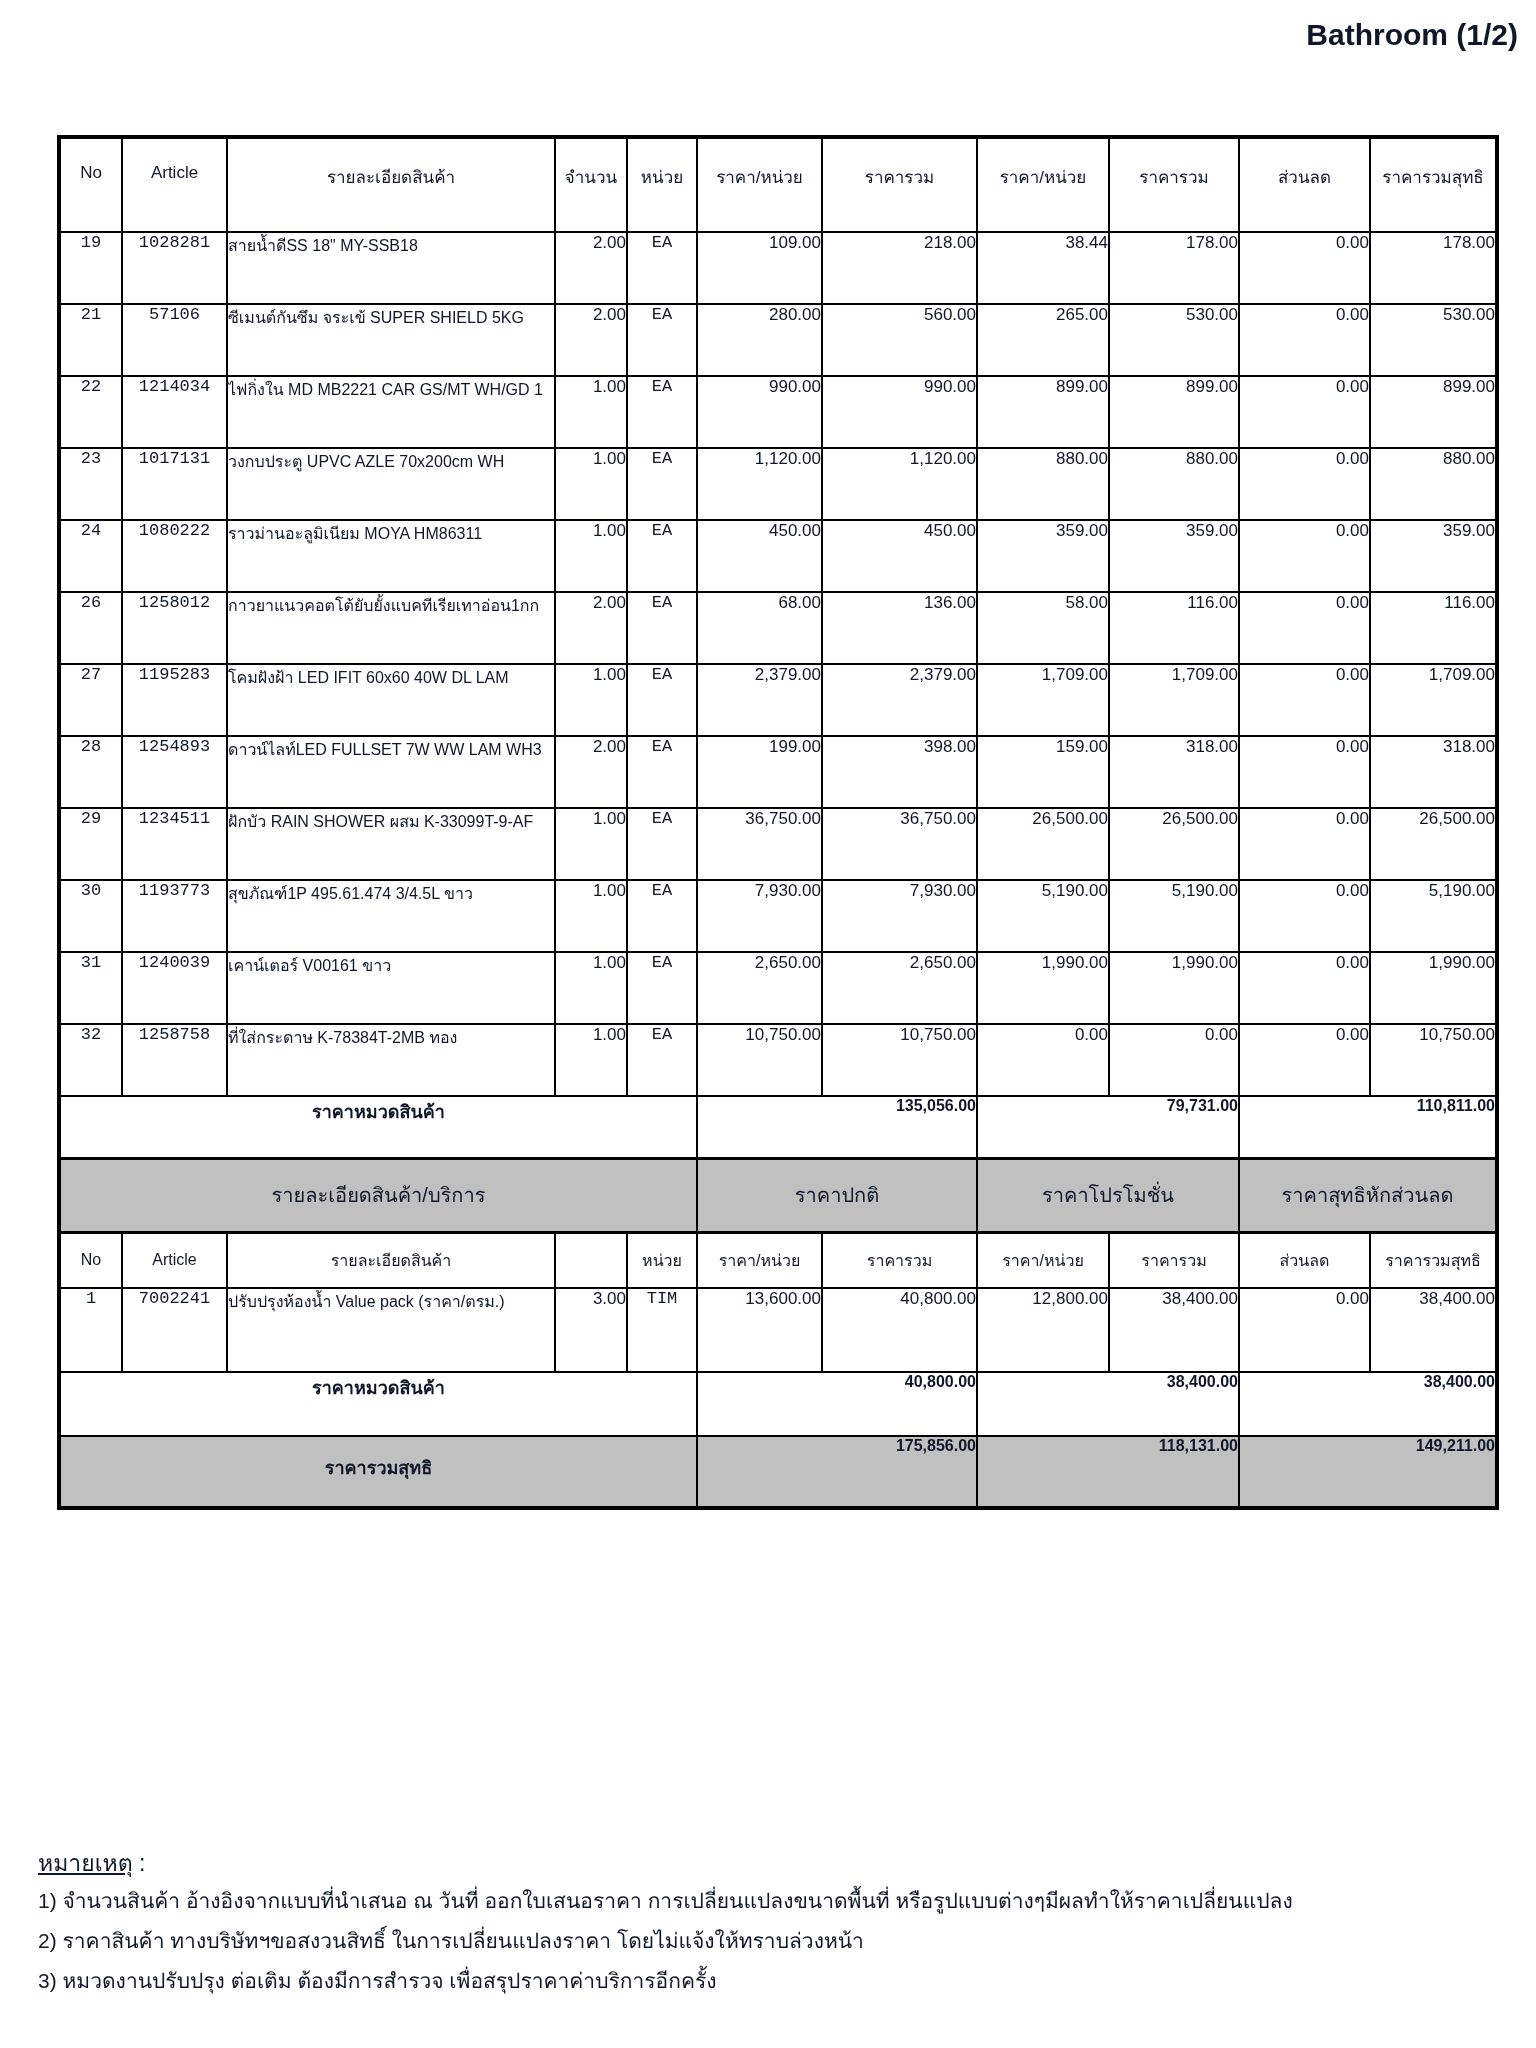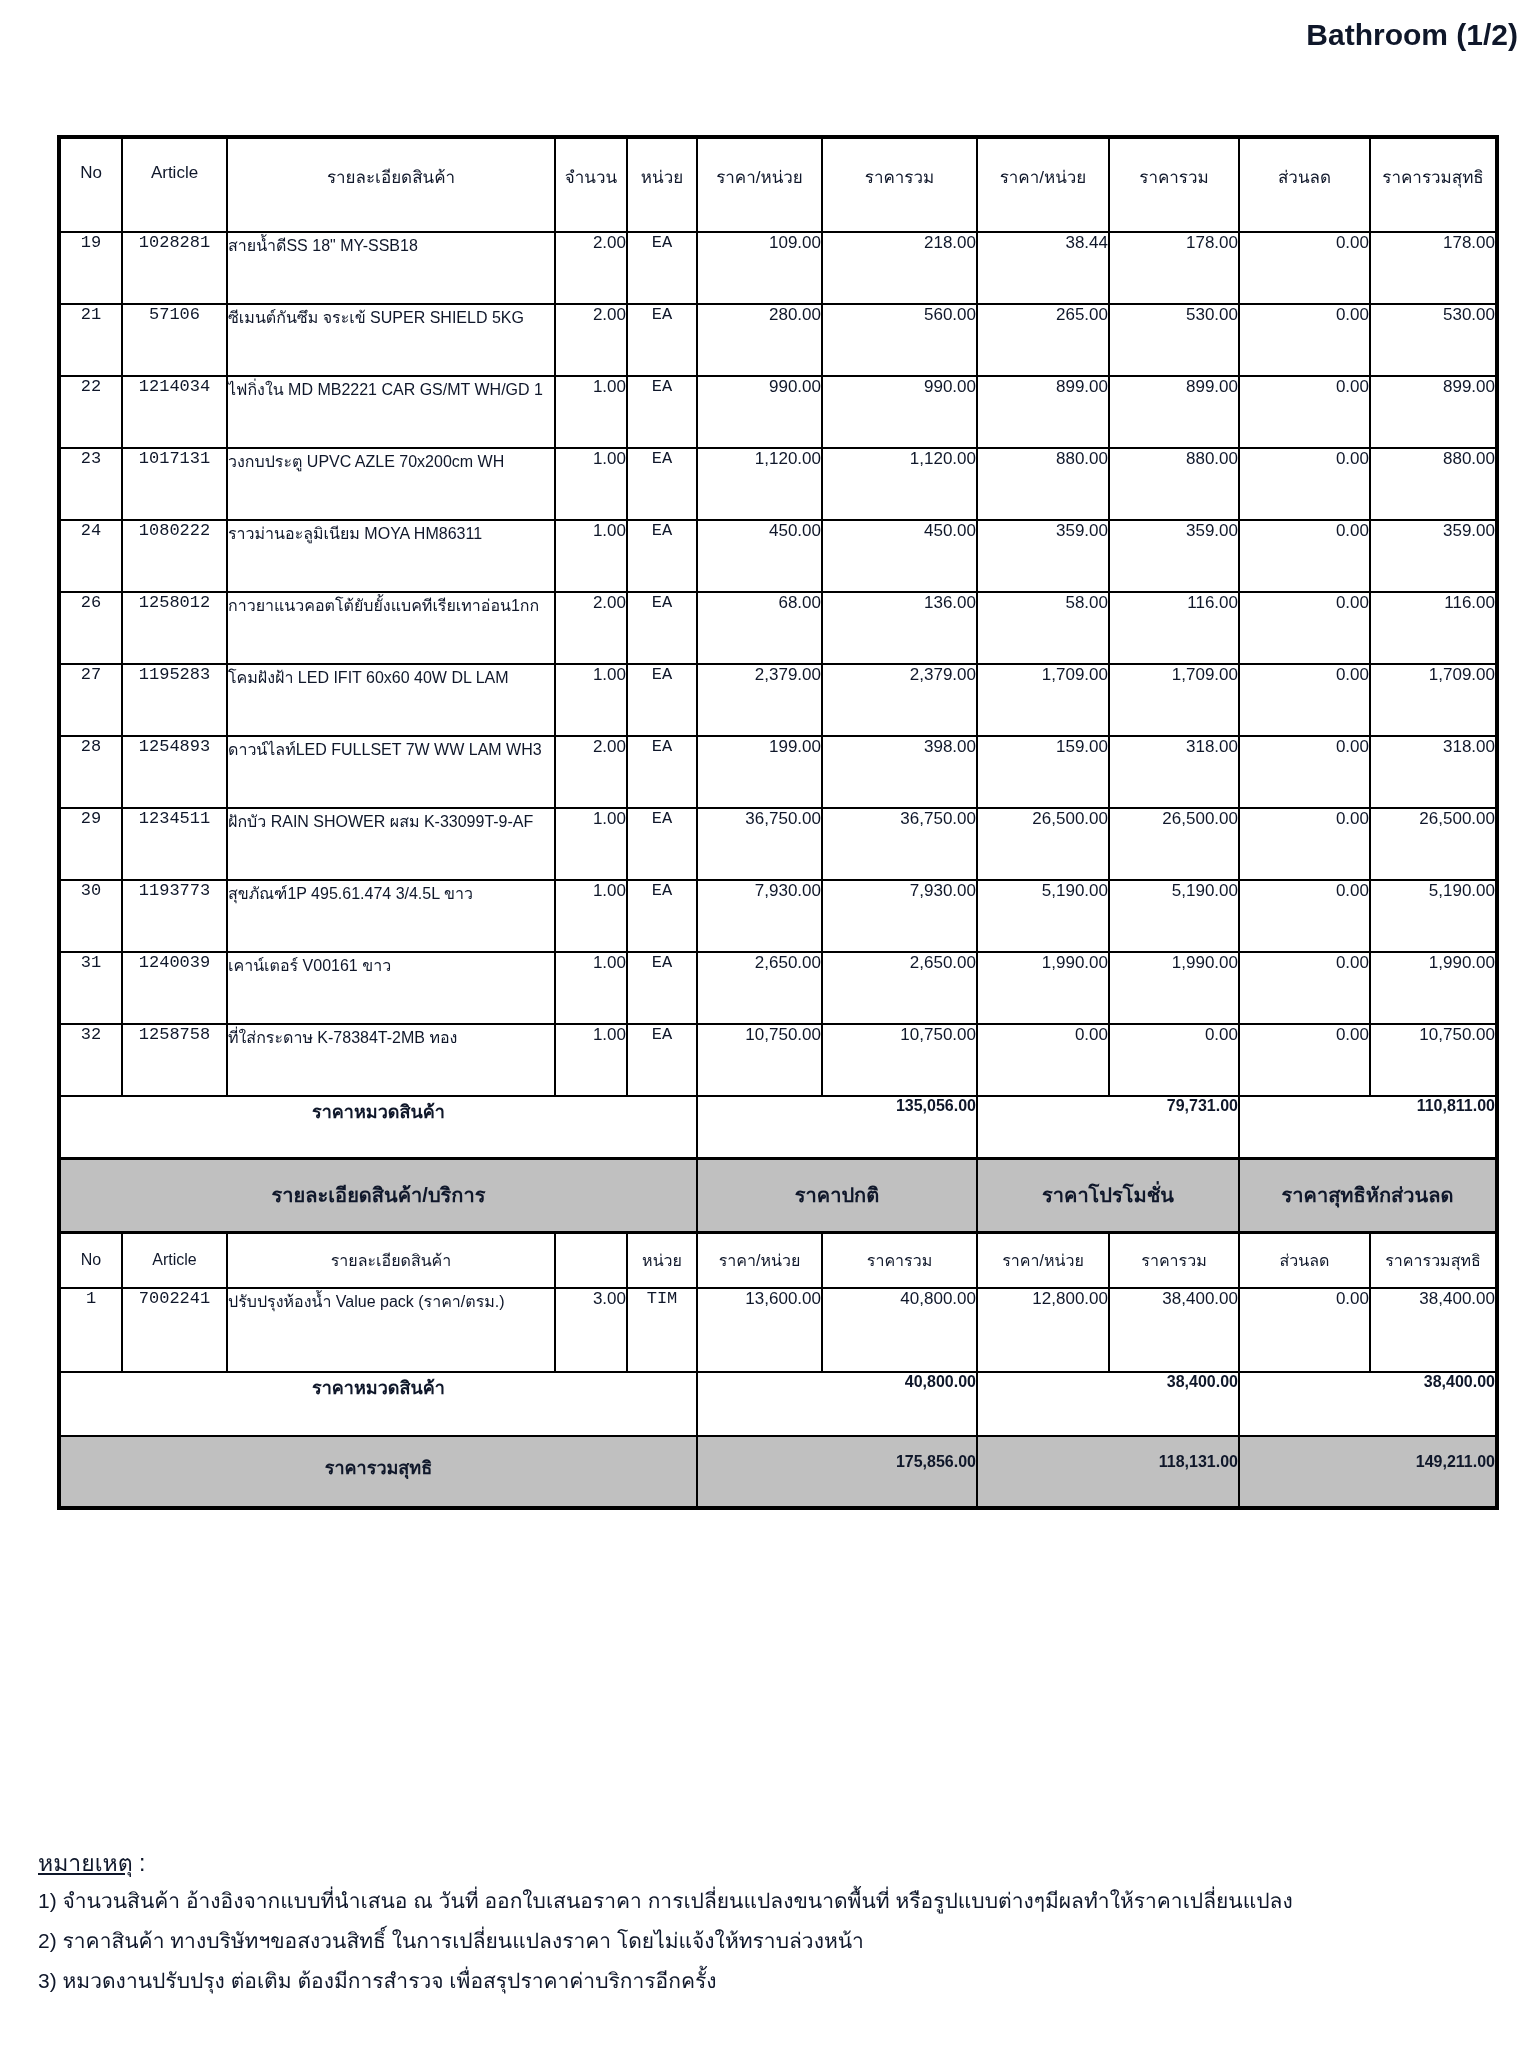--- a/index.html
+++ b/index.html
@@ -14,28 +14,28 @@
   tr.r-data{height:72px;}
   tr.r-data2{height:84px;}
   .c-no,.c-article,.c-unit{text-align:center;font-size:17px;padding-top:14px;font-family:Liberation Mono, monospace;}
   .c-desc{text-align:left;font-size:16px;padding:8px 2px 0 6px;white-space:nowrap;}
   .c-qty,.c-num{text-align:right;font-size:17px;padding:14px 7px 0 0;}
   tr.r-sum{height:62px;}
   tr.r-sum2{height:64px;}
   .sum-label{text-align:center;font-weight:bold;font-size:18px;padding-top:14px;}
   .sum-val{text-align:right;font-weight:bold;font-size:16px;padding:14px 7px 0 0;}
   tr.r-band{height:74px;}
-  tr.r-band td{background:#c0c0c0;font-weight:bold;font-size:20px;text-align:center;
+  tr.r-band td{background:#c0c0c0;font-weight:normal;font-size:20px;text-align:center;
                vertical-align:middle;border-top:3px solid #000;border-bottom:3px solid #000;}
   tr.r-head2{height:56px;}
   tr.r-head2 th{font-weight:normal;font-size:16px;text-align:center;vertical-align:middle;}
   tr.r-grand{height:72px;}
   tr.r-grand td{background:#c0c0c0;}
   tr.r-grand .sum-label{padding-top:16px;}
-  tr.r-grand .sum-val{padding-top:16px;}
+  tr.r-grand .sum-val{}
   .notes{position:absolute;left:38px;top:1845px;}
   .notes-heading{font-size:23px;}
   .notes-heading .u{text-decoration:underline;}
   .note-line{font-size:21px;line-height:40px;white-space:nowrap;}
 </style>
 </head>
 <body>
 
 <div class="page">
 

